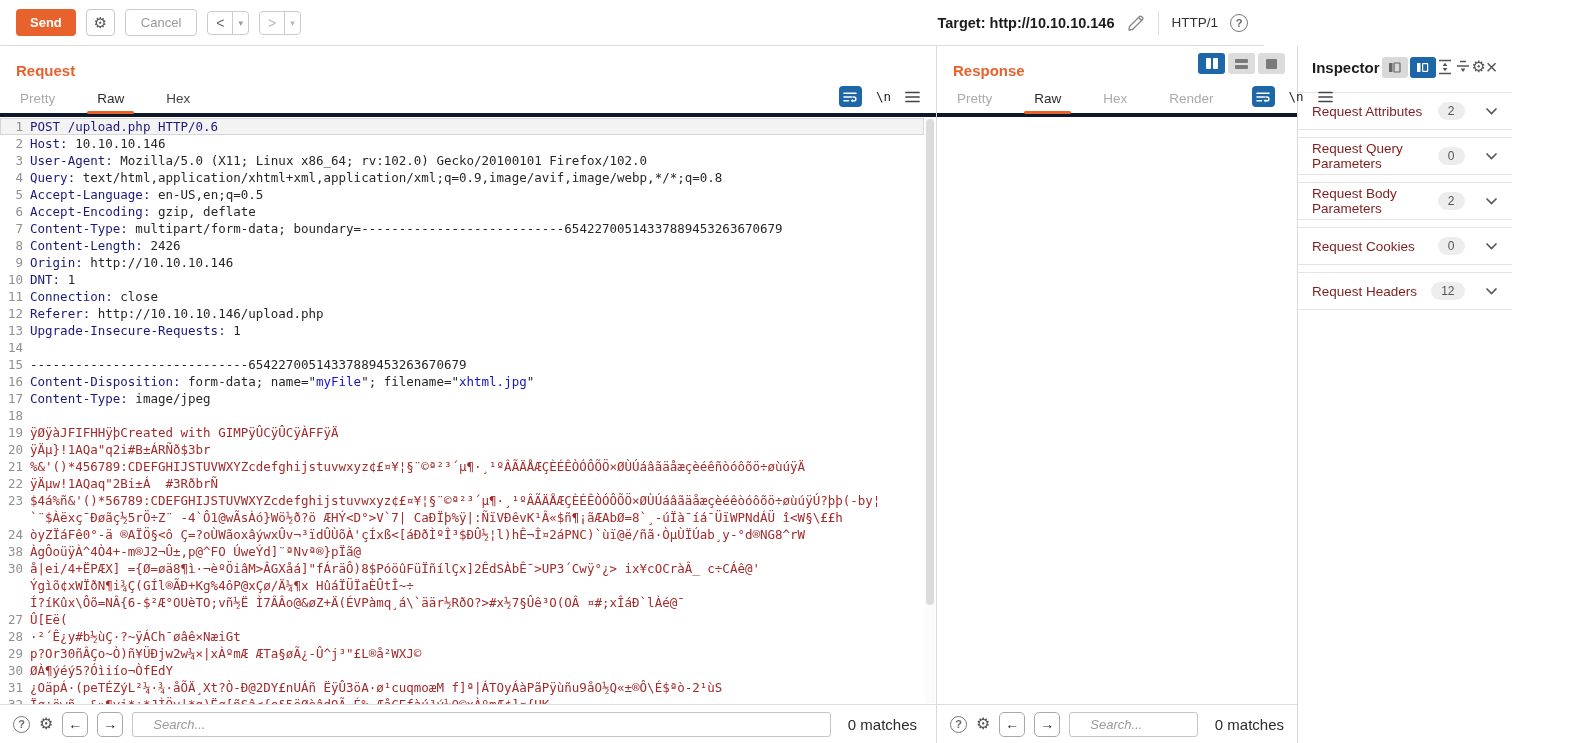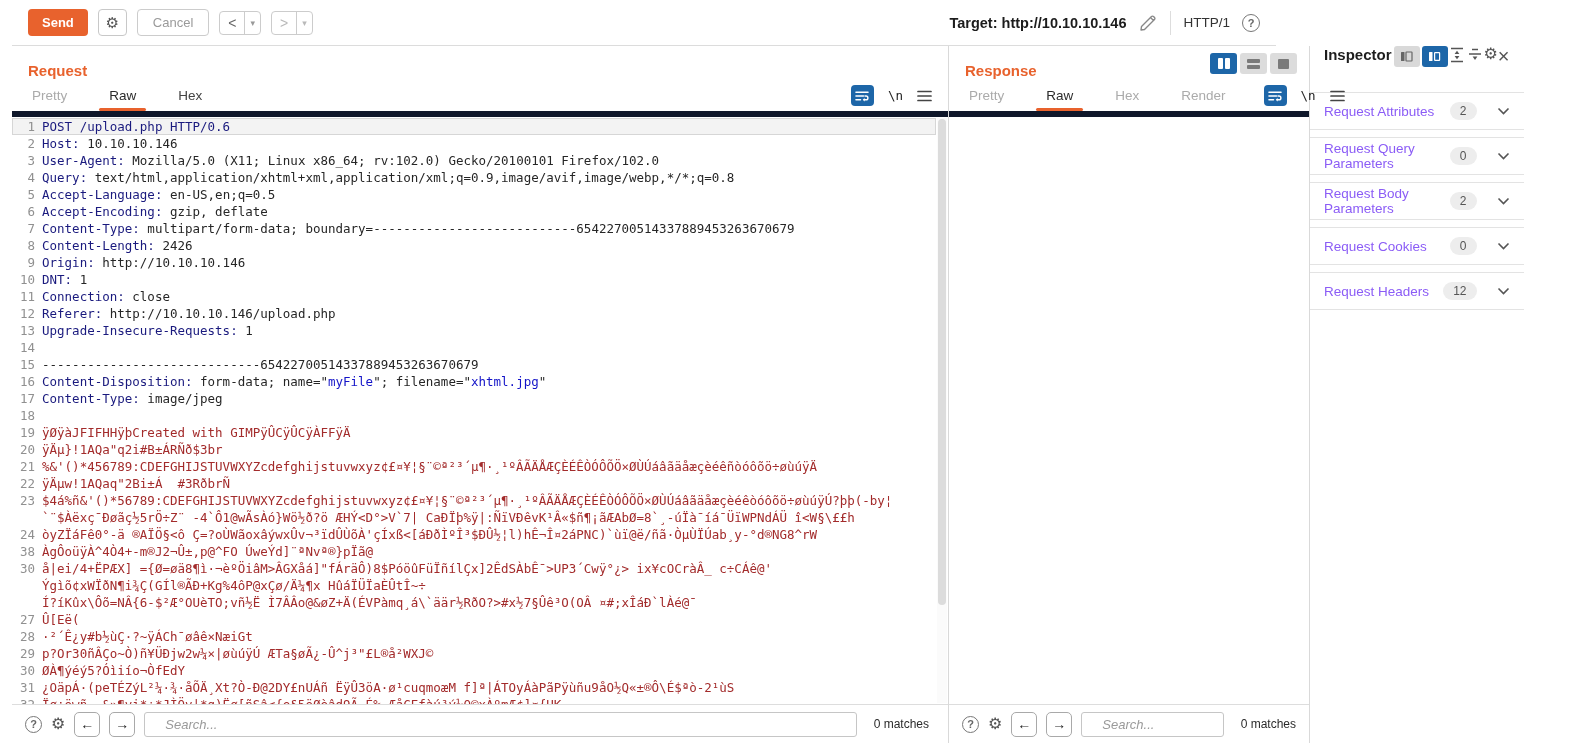--- a/index.html
+++ b/index.html
@@ -1,18 +1,18 @@
 <!DOCTYPE html>
 <html><head>
 <meta charset="utf-8">
 <style>
   * { margin:0; padding:0; box-sizing:border-box; }
   html,body { width:1577px; height:743px; overflow:hidden; background:#fff;
               font-family:"Liberation Sans", sans-serif; }
-  .app { width:1264px; height:743px; display:flex; flex-direction:column;margin-left:12px; }
+  .app { width:1264px; height:743px; display:flex; flex-direction:column; }
 
   
   .topbar { height:46px; flex:none; display:flex; align-items:center; gap:10px;
             padding:0 16px; border-bottom:1px solid #dcdcdc; background:#fff; }
   .btn-send { background:#e8622d; color:#fff; font-weight:bold; font-size:13px;
               border:none; border-radius:4px; padding:6px 14px; cursor:pointer; }
   .btn-icon { width:29px; height:27px; border:1px solid #c8c8c8; border-radius:4px;
               background:#fff; display:flex; align-items:center; justify-content:center;
               font-size:15px; color:#555; cursor:pointer; }
   .btn-cancel { border:1px solid #ccc; border-radius:4px; background:#fff;
@@ -30,21 +30,21 @@
                  font-size:11px; color:#666; font-weight:bold; cursor:pointer; }
 
   
   .main { flex:1; display:flex; min-height:0; }
   .panel { display:flex; flex-direction:column; min-height:0; background:#fff; }
   .request-panel { width:936px; flex:none; }
   .response-panel { width:361px; flex:none; border-left:1px solid #d9d9d9; position:relative; }
   .inspector { flex:1; border-left:1px solid #d9d9d9; display:flex; flex-direction:column; }
 
   .panel-title { color:#e8622d; font-weight:bold; font-size:15px; padding:16px 16px 6px; }
-  .tabbar { display:flex; align-items:flex-end; padding:0 16px; border-bottom:6px solid #0f172a; height:32px; }
+  .tabbar { display:flex; align-items:center; padding:0 16px; border-bottom:4px solid #0f172a; height:32px; }
   .tab { font-size:13.5px; padding:6px 4px 8px; margin-right:34px; color:#444; cursor:pointer; position:relative; }
   .tab.muted { color:#ababab; }
   .tab.active { color:#2b2b2b; }
   .tab.active::after { content:""; position:absolute; left:-6px; right:-6px; bottom:0;
                        height:3px; background:#e8622d; border-radius:2px; }
   .tab-icons { margin-left:auto; display:flex; align-items:center; gap:14px; padding-bottom:5px; }
   .wrap-btn { width:23px; height:21px; background:#1d66a8; border-radius:4px;
               display:flex; align-items:center; justify-content:center; cursor:pointer; }
   .nl-label { font-family:"DejaVu Sans Mono", monospace; font-size:12.5px; color:#222; cursor:pointer; }
   .hamburger { cursor:pointer; display:flex; }
@@ -69,46 +69,46 @@
   
   .searchbar { flex:none; height:39px; border-top:1px solid #ddd; display:flex;
                align-items:center; gap:9px; padding:0 13px; background:#fff; }
   .help-circle.small { width:17px; height:17px; }
   .gear-glyph { font-size:16px; color:#555; cursor:pointer; line-height:1; }
   .nav-btn { width:26px; height:25px; border:1px solid #a9a9a9; border-radius:5px; background:#fff;
              display:flex; align-items:center; justify-content:center; font-size:14px; color:#222; cursor:pointer; }
   .search-input { flex:1; height:25px; border:1px solid #c6c6c6; border-radius:3px;
                   padding:0 20px; font-size:13px; color:#333; outline:none; min-width:0; }
   .search-input::placeholder { font-style:italic; color:#9a9a9a; }
-  .matches { font-size:12px; color:#2b2b2b; margin-left:8px; white-space:nowrap; }
+  .matches { font-size:15px; color:#2b2b2b; margin-left:8px; white-space:nowrap; }
   .request-panel .matches { margin-right:6px; }
 
   
   .layout-toggle { position:absolute; top:7px; right:12px; display:flex; gap:3px; }
   .lt-btn { width:27px; height:21px; border-radius:3px; background:#dcdcdc; border:none;
             display:flex; align-items:center; justify-content:center; gap:2px; cursor:pointer; }
   .lt-btn.selected { background:#1d66a8; }
   .lt-cols i { display:block; width:5px; height:11px; background:#fff; border-radius:1px; }
   .lt-cols { display:flex; gap:2px; }
   .lt-rows { display:flex; flex-direction:column; gap:2px; }
   .lt-rows i { display:block; width:13px; height:4px; background:#7a7a7a; border-radius:1px; }
   .lt-one i { display:block; width:11px; height:10px; background:#7a7a7a; border-radius:1px; }
 
   
-  .insp-head { height:42px; display:flex; align-items:flex-start; padding:0 14px; }
+  .insp-head { height:42px; display:flex; align-items:center; padding:0 14px; }
   .insp-title { font-size:15px; font-weight:bold; color:#1d1d1d; margin-right:2px; }
   .insp-toggle { display:flex; gap:2px; margin-left:auto; }
   .it-btn { width:26px; height:21px; border-radius:3px; background:#d9d9d9; border:none;
             display:flex; align-items:center; justify-content:center; gap:2px; cursor:pointer; }
   .it-btn.selected { background:#1d66a8; }
   .insp-x { font-size:20px; color:#555; cursor:pointer; line-height:1; }
   .insp-sections { padding-top:4px; }
   .insp-row { height:38px; border-top:1px solid #e3e3e3; border-bottom:1px solid #e3e3e3;
               margin-bottom:7px; display:flex; align-items:center; padding:0 14px; cursor:pointer; background:#fff; }
-  .insp-label { font-size:13.5px; color:#8b5cf6; }
+  .insp-label { font-size:13.5px; color:#7f1d1d; }
   .insp-badge { margin-left:auto; background:#ededed; border-radius:10px; padding:2px 10px;
                 font-size:12px; color:#555; }
   .insp-chev { margin-left:20px; display:flex; }
   svg { display:block; }
 </style>
 </head>
 <body>
 
 <div class="app">
 
@@ -280,21 +280,21 @@
             <div class="ed-row">
               <span class="ed-num">27</span>
               <span class="ed-text"><span class="tk-b">Û[Eë(</span></span>
             </div>
             <div class="ed-row">
               <span class="ed-num">28</span>
               <span class="ed-text"><span class="tk-b">·²´Ê¿y#b½ùÇ·?~ÿÁCh¯øâê×NæiGt</span></span>
             </div>
             <div class="ed-row">
               <span class="ed-num">29</span>
-              <span class="ed-text"><span class="tk-b">p?Or30ñÂÇo~Ò)ñ¥ÜÐjw2w¼×|øùúÿÚ ÆTa§øÃ¿-Û^j³"£L®å²WXJ©</span></span>
+              <span class="ed-text"><span class="tk-b">p?Or30ñÂÇo~Ò)ñ¥ÜÐjw2w¼×|xÀºmÆ ÆTa§øÃ¿-Û^j³"£L®å²WXJ©</span></span>
             </div>
             <div class="ed-row">
               <span class="ed-num">30</span>
               <span class="ed-text"><span class="tk-b">ØÀ¶ýéý5?Óìiío¬ÒfEdY</span></span>
             </div>
             <div class="ed-row">
               <span class="ed-num">31</span>
               <span class="ed-text"><span class="tk-b">¿OäpÁ·(peTÉZýL²¼·¾·åÕÄ¸Xt?Ò-Ð@2DY£nUÁñ ËÿÛ3öA·ø¹cuqmoæM f]ª|ÁTOyÁàPãPÿùñu9åO½Q«±®Ô\É$ªò-2¹ùS</span></span>
             </div>
             <div class="ed-row">

